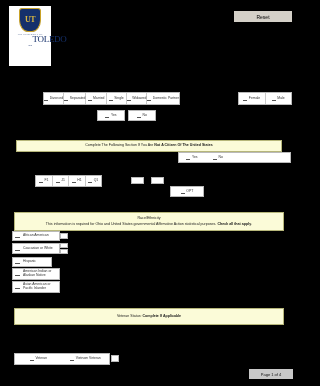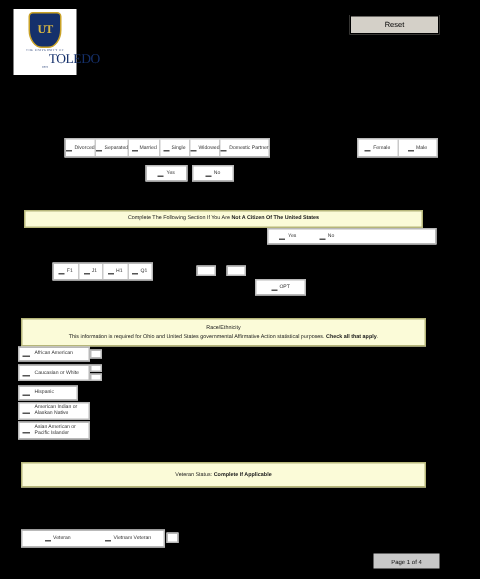--- a/index.html
+++ b/index.html
@@ -1,21 +1,21 @@
 <!DOCTYPE html>
 <html><head>
 <meta charset="utf-8">
 <style>
   html,body{margin:0;padding:0;background:#000;}
   body{width:298px;height:386px;position:relative;overflow:hidden;
        font-family:"Liberation Sans", sans-serif;color:#000;}
   .page{position:absolute;inset:0;background:#000;}
 
   
-  .logo{position:absolute;left:9px;top:6px;width:42px;height:44px;background:#fff;
+  .logo{position:absolute;left:9px;top:6px;width:42px;height:60px;background:#fff;
         display:flex;flex-direction:column;align-items:center;justify-content:flex-start;}
   .shield{width:20px;height:22px;margin-top:2px;background:#15306b;
           border-radius:3px 3px 9px 9px / 3px 3px 12px 12px;
           border:1px solid #c9a227;position:relative;
           display:flex;align-items:center;justify-content:center;}
   .shield .ut{color:#d8b643;font-size:8px;font-weight:bold;letter-spacing:-0.5px;
               font-family:"Liberation Serif", serif;line-height:1;}
   .logo .sub{font-size:2.1px;color:#15306b;letter-spacing:.3px;margin-top:1px;
              font-family:"Liberation Serif", serif;}
   .logo .tol{font-size:9px;color:#15306b;font-weight:normal;letter-spacing:-0.3px;

